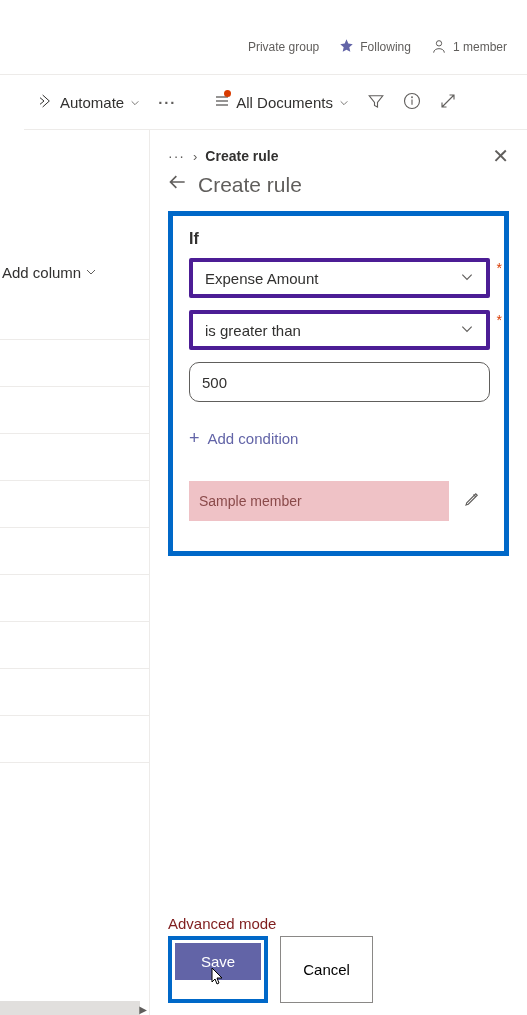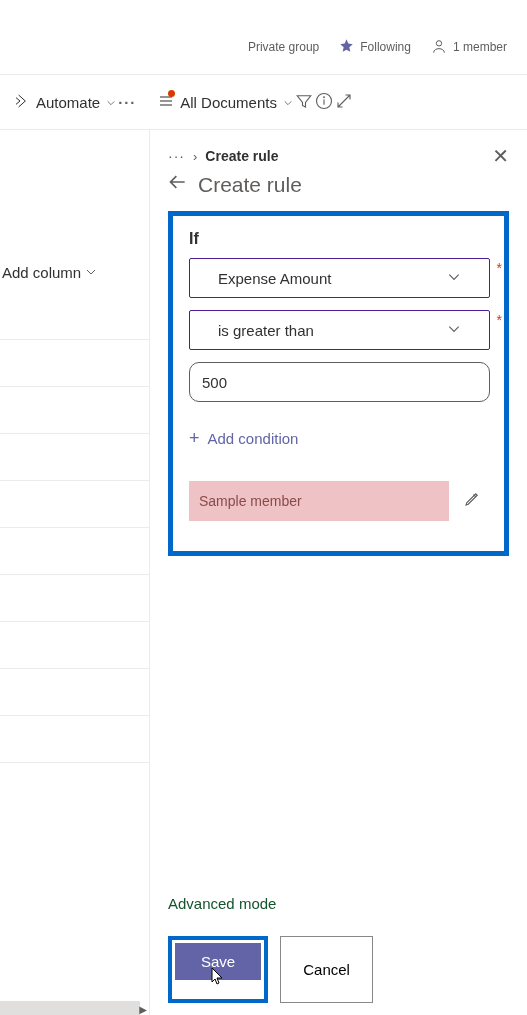--- a/index.html
+++ b/index.html
@@ -26,26 +26,27 @@
     .private-group { color: #605e5c; }
     .following { display: flex; align-items: center; gap: 6px; color: #605e5c; }
     .following svg { fill: #6264a7; }
     .member { display: flex; align-items: center; gap: 6px; color: #605e5c; }
     .member svg { fill: none; stroke: #605e5c; stroke-width: 1.5; }
 
     
     .command-bar {
       display: flex;
       align-items: center;
-      gap: 2px;
+      gap: 18px;
       padding: 10px 14px;
       height: 55px;
       border-bottom: 1px solid #edebe9;
       font-size: 15px;
       color: #323130;
+      margin-left: 24px;
     }
     .automate { display: flex; align-items: center; gap: 6px; }
     .automate svg { fill: none; stroke: #323130; stroke-width: 1.5; }
     .chevron-down { width: 10px; height: 10px; }
     .ellipsis-dots { letter-spacing: 1px; color: #605e5c; font-weight: bold; }
     .all-docs { display: flex; align-items: center; gap: 6px; position: relative; margin-left: 20px; }
     .all-docs .dot { width: 7px; height: 7px; border-radius: 50%; background: #d83b01; position: absolute; top: -3px; left: 10px; }
     .cmd-icon svg { fill: none; stroke: #605e5c; stroke-width: 1.5; }
 
     
@@ -117,27 +118,27 @@
     .form-box {
       border: 5px solid #0068c8;
       padding: 14px 14px 30px 16px;
       position: relative;
     }
     .if-label { font-size: 16px; font-weight: 600; margin-bottom: 10px; }
     .field-row { position: relative; margin-bottom: 12px; }
     .select-box {
       width: 100%;
       height: 40px;
-      border: 1px solid #4c1d95;
+      border: 4px solid #4c1d95;
       border-radius: 2px;
       background: #fff;
       display: flex;
       align-items: center;
       justify-content: space-between;
-      padding: 0 28px;
+      padding: 0 12px;
       font-size: 15px;
       color: #323130;
       cursor: pointer;
     }
     .select-box svg { stroke: #605e5c; stroke-width: 2; fill: none; }
     .required { position: absolute; right: -12px; top: 2px; color: #d83b01; font-size: 14px; }
     .text-input {
       width: 100%;
       height: 40px;
       border: 1px solid #605e5c;
@@ -163,21 +164,21 @@
       background: #efc2c6;
       color: #8a4a4a;
       font-size: 14px;
       padding: 12px 10px;
       width: 260px;
     }
     .edit-style svg { stroke: #605e5c; stroke-width: 1.5; fill: none; }
 
     
     .panel-spacer { flex: 1; }
-    .advanced { color: #14532d; font-size: 15px; margin-bottom: 24px; cursor: pointer; }
+    .advanced { color: #7f1d1d; font-size: 15px; margin-bottom: 4px; cursor: pointer; }
     .footer { display: flex; gap: 12px; }
     .save-wrap { border: 4px solid #0068c8; padding: 3px; }
     .btn-save {
       background: #6264a7;
       color: #fff;
       border: none;
       font-size: 15px;
       padding: 10px 26px;
       cursor: pointer;
       position: relative;

